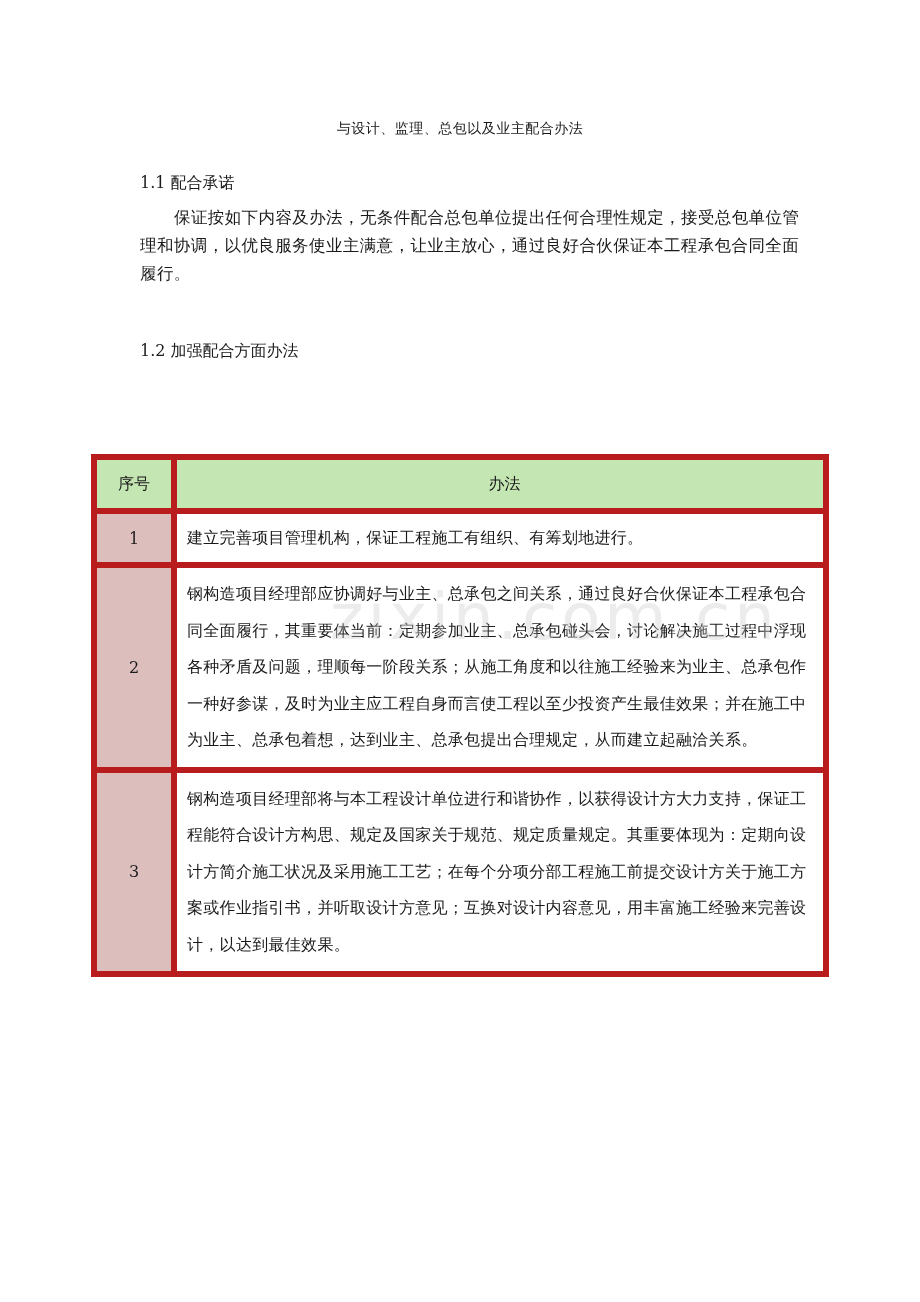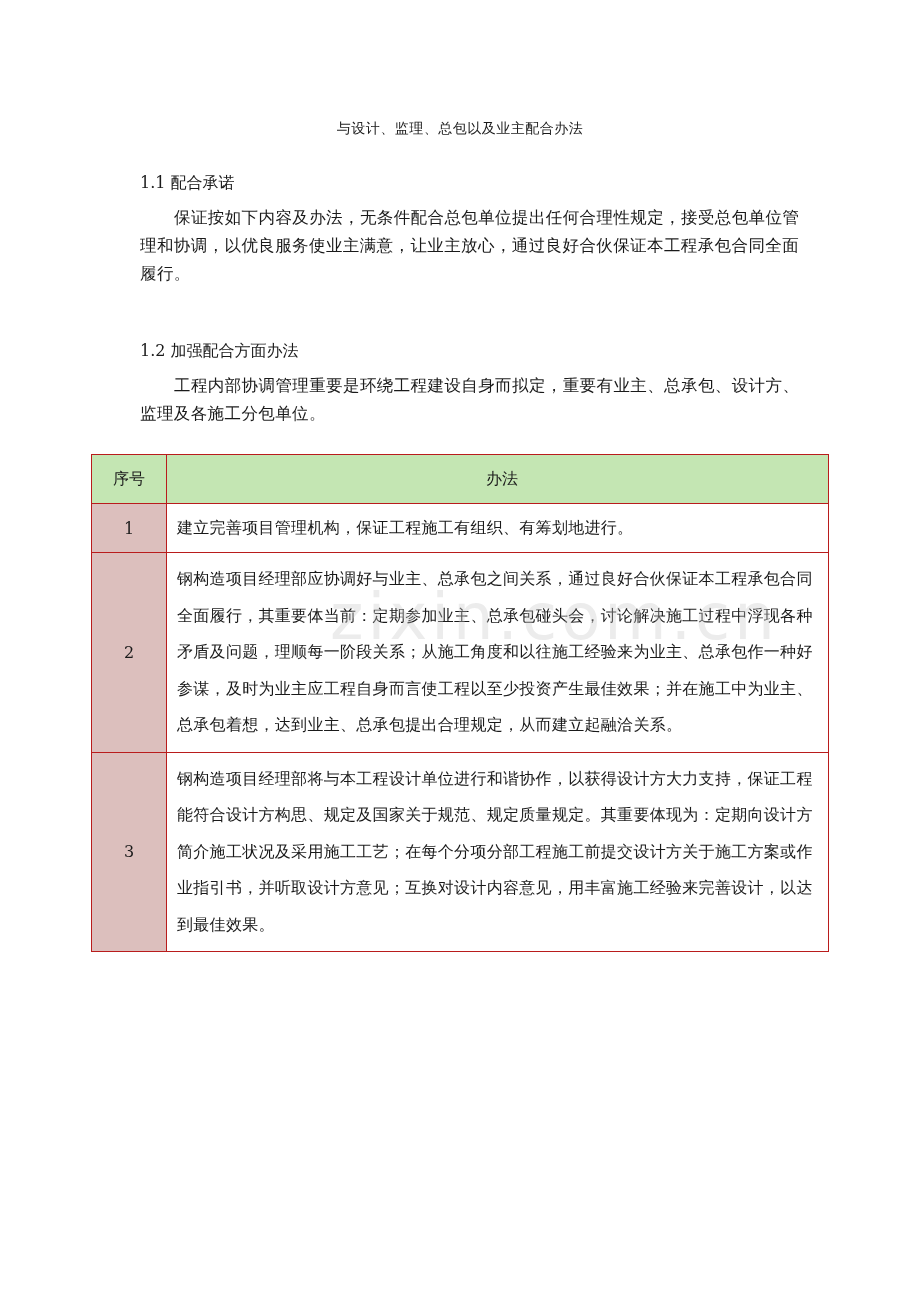--- a/index.html
+++ b/index.html
@@ -45,21 +45,21 @@
     }
     table.methods {
       position: absolute;
       left: 91px;
       top: 454px;
       width: 738px;
       border-collapse: collapse;
       font-size: 16px;
     }
     table.methods td, table.methods th {
-      border: 1px solid #b91c1c;
+      border: 6px solid #b91c1c;
       font-weight: normal;
       vertical-align: middle;
     }
     table.methods th {
       background: #c4e6b3;
       height: 46px;
       text-align: center;
     }
     table.methods th.col-no {
       width: 72px;
@@ -95,21 +95,20 @@
 <body>
 
 <div class="page">
 
   <div class="title">与设计、监理、总包以及业主配合办法</div>
 
   <div class="heading" style="top:173px;">1.1 配合承诺</div>
   <div class="para" style="top:204px;">保证按如下内容及办法，无条件配合总包单位提出任何合理性规定，接受总包单位管理和协调，以优良服务使业主满意，让业主放心，通过良好合伙保证本工程承包合同全面履行。</div>
 
   <div class="heading" style="top:341px;">1.2 加强配合方面办法</div>
-  <div class="para" style="top:372px;">工程内部协调管理重要是环绕工程建设自身而拟定，重要有业主、总承包、设计方、监理及各施工分包单位。</div>
 
   <table class="methods">
     <thead>
       <tr>
         <th class="col-no">序号</th>
         <th class="col-method">办法</th>
       </tr>
     </thead>
     <tbody>
       <tr class="row1">

